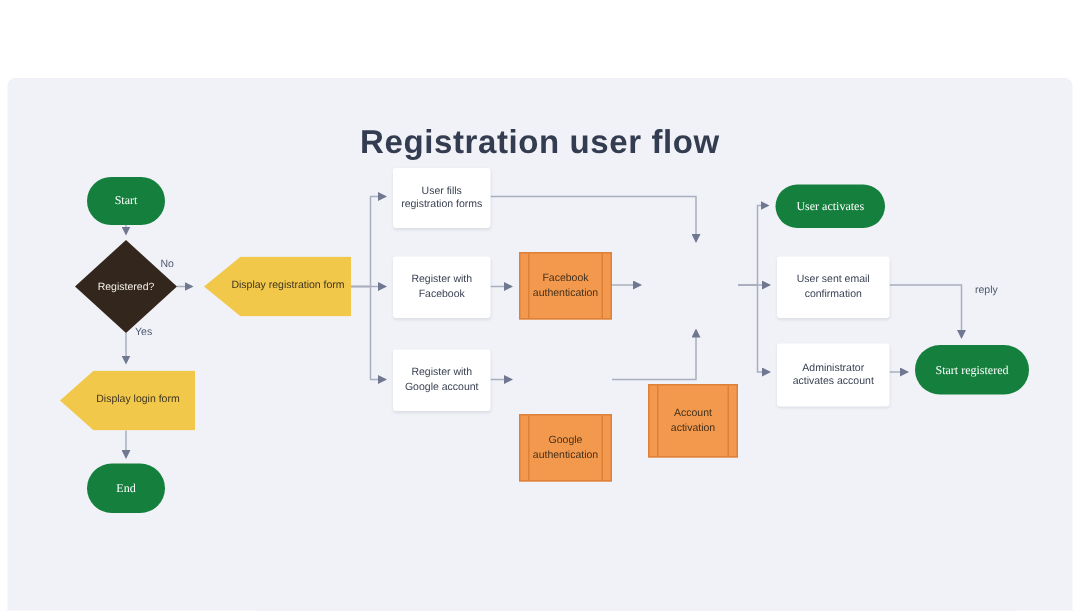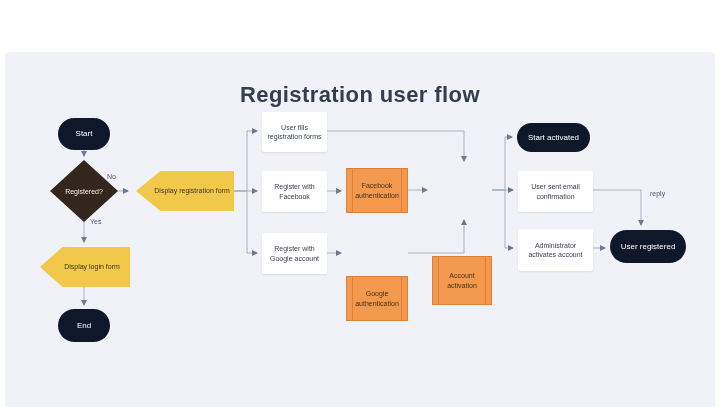--- a/index.html
+++ b/index.html
@@ -13,22 +13,22 @@
 
   .title {
     position: absolute; left: 0; top: 30px; width: 100%;
     text-align: center; font-size: 22px; font-weight: 700;
     color: #333c50; letter-spacing: 0.4px;
   }
 
   .node { position: absolute; display: flex; align-items: center; justify-content: center; text-align: center; }
 
   .pill {
-    background: #0f172a; color: #ffffff; border-radius: 18px;
-    font-size: 8px; line-height: 1.2;
+    background: #15803d; color: #ffffff; border-radius: 18px;
+    font-size: 8px; line-height: 1.2; font-family: Liberation Serif, serif;
   }
 
   .diamond-wrap { position: absolute; }
   .diamond {
     width: 100%; height: 100%; background: #33261c;
     clip-path: polygon(50% 0%, 100% 50%, 50% 100%, 0% 50%);
     display: flex; align-items: center; justify-content: center;
     color: #f4efe9; font-size: 7px;
   }
 
@@ -137,28 +137,28 @@
 
 <div class="node orange-box" style="left:346px; top:231px; width:62px; height:45px;">
   <span>Google authentication</span>
 </div>
 
 <div class="node orange-box" style="left:432px; top:166px; width:60px; height:49px;">
   <span>Account activation</span>
 </div>
 
 <div class="node pill" style="left:517px; top:123px; width:73px; height:29px;">
-  <span>Start activated</span>
+  <span>User activates</span>
 </div>
 
 <div class="node white-box" style="left:518px; top:171px; width:75px; height:41px;">
   <span>User sent email confirmation</span>
 </div>
 
 <div class="node white-box" style="left:518px; top:229px; width:75px; height:42px;">
   <span>Administrator activates account</span>
 </div>
 
 <div class="node pill" style="left:610px; top:230px; width:76px; height:33px;">
-  <span>User registered</span>
+  <span>Start registered</span>
 </div>
 
 <div class="edge-label" style="left:650px; top:190px;">reply</div>
 
 </body></html>

